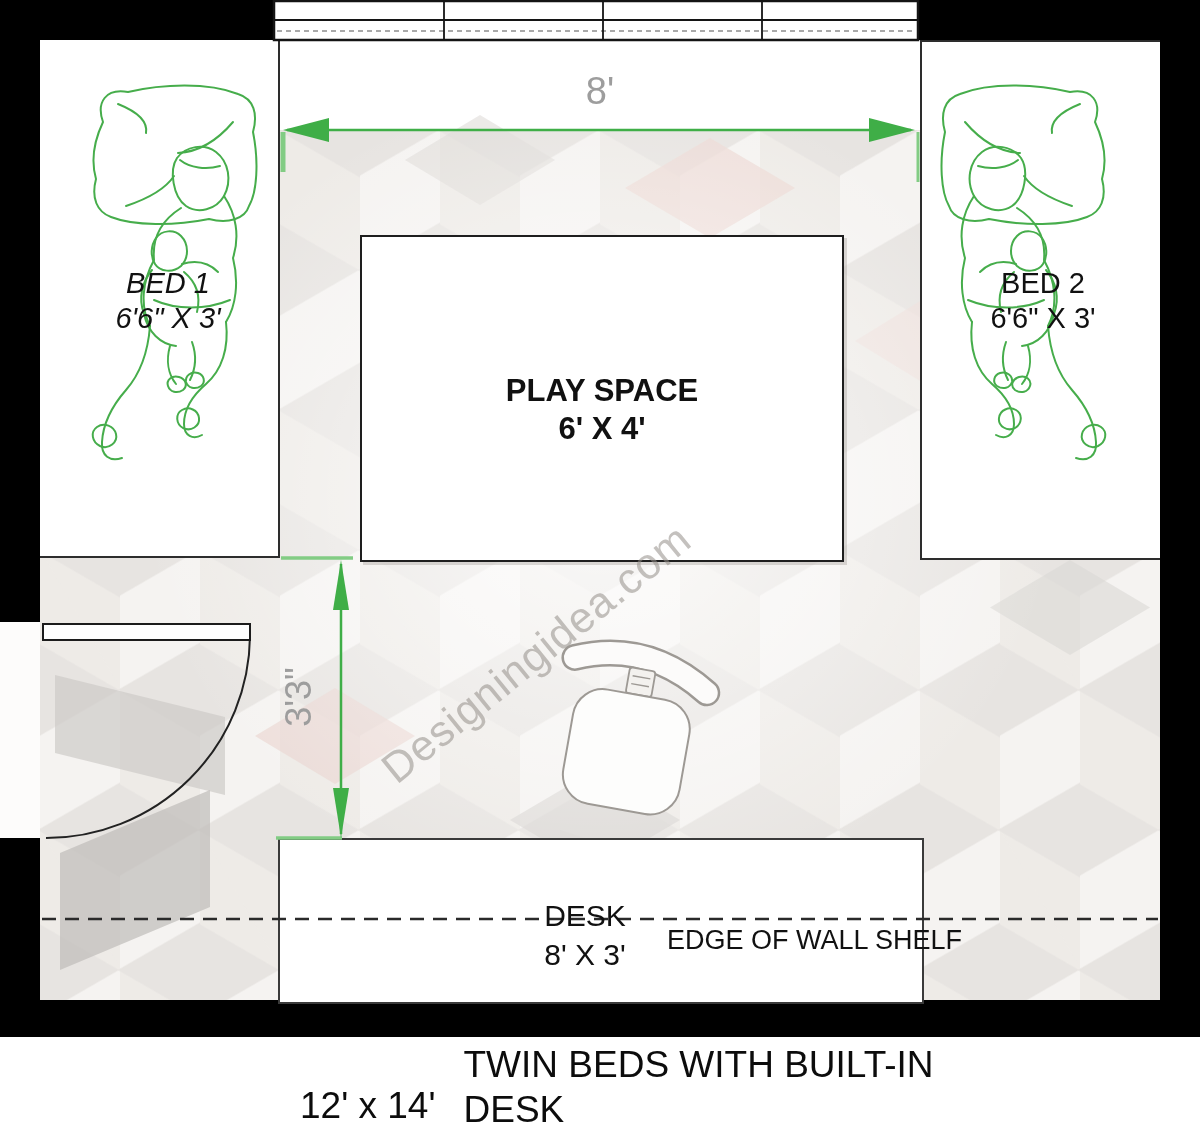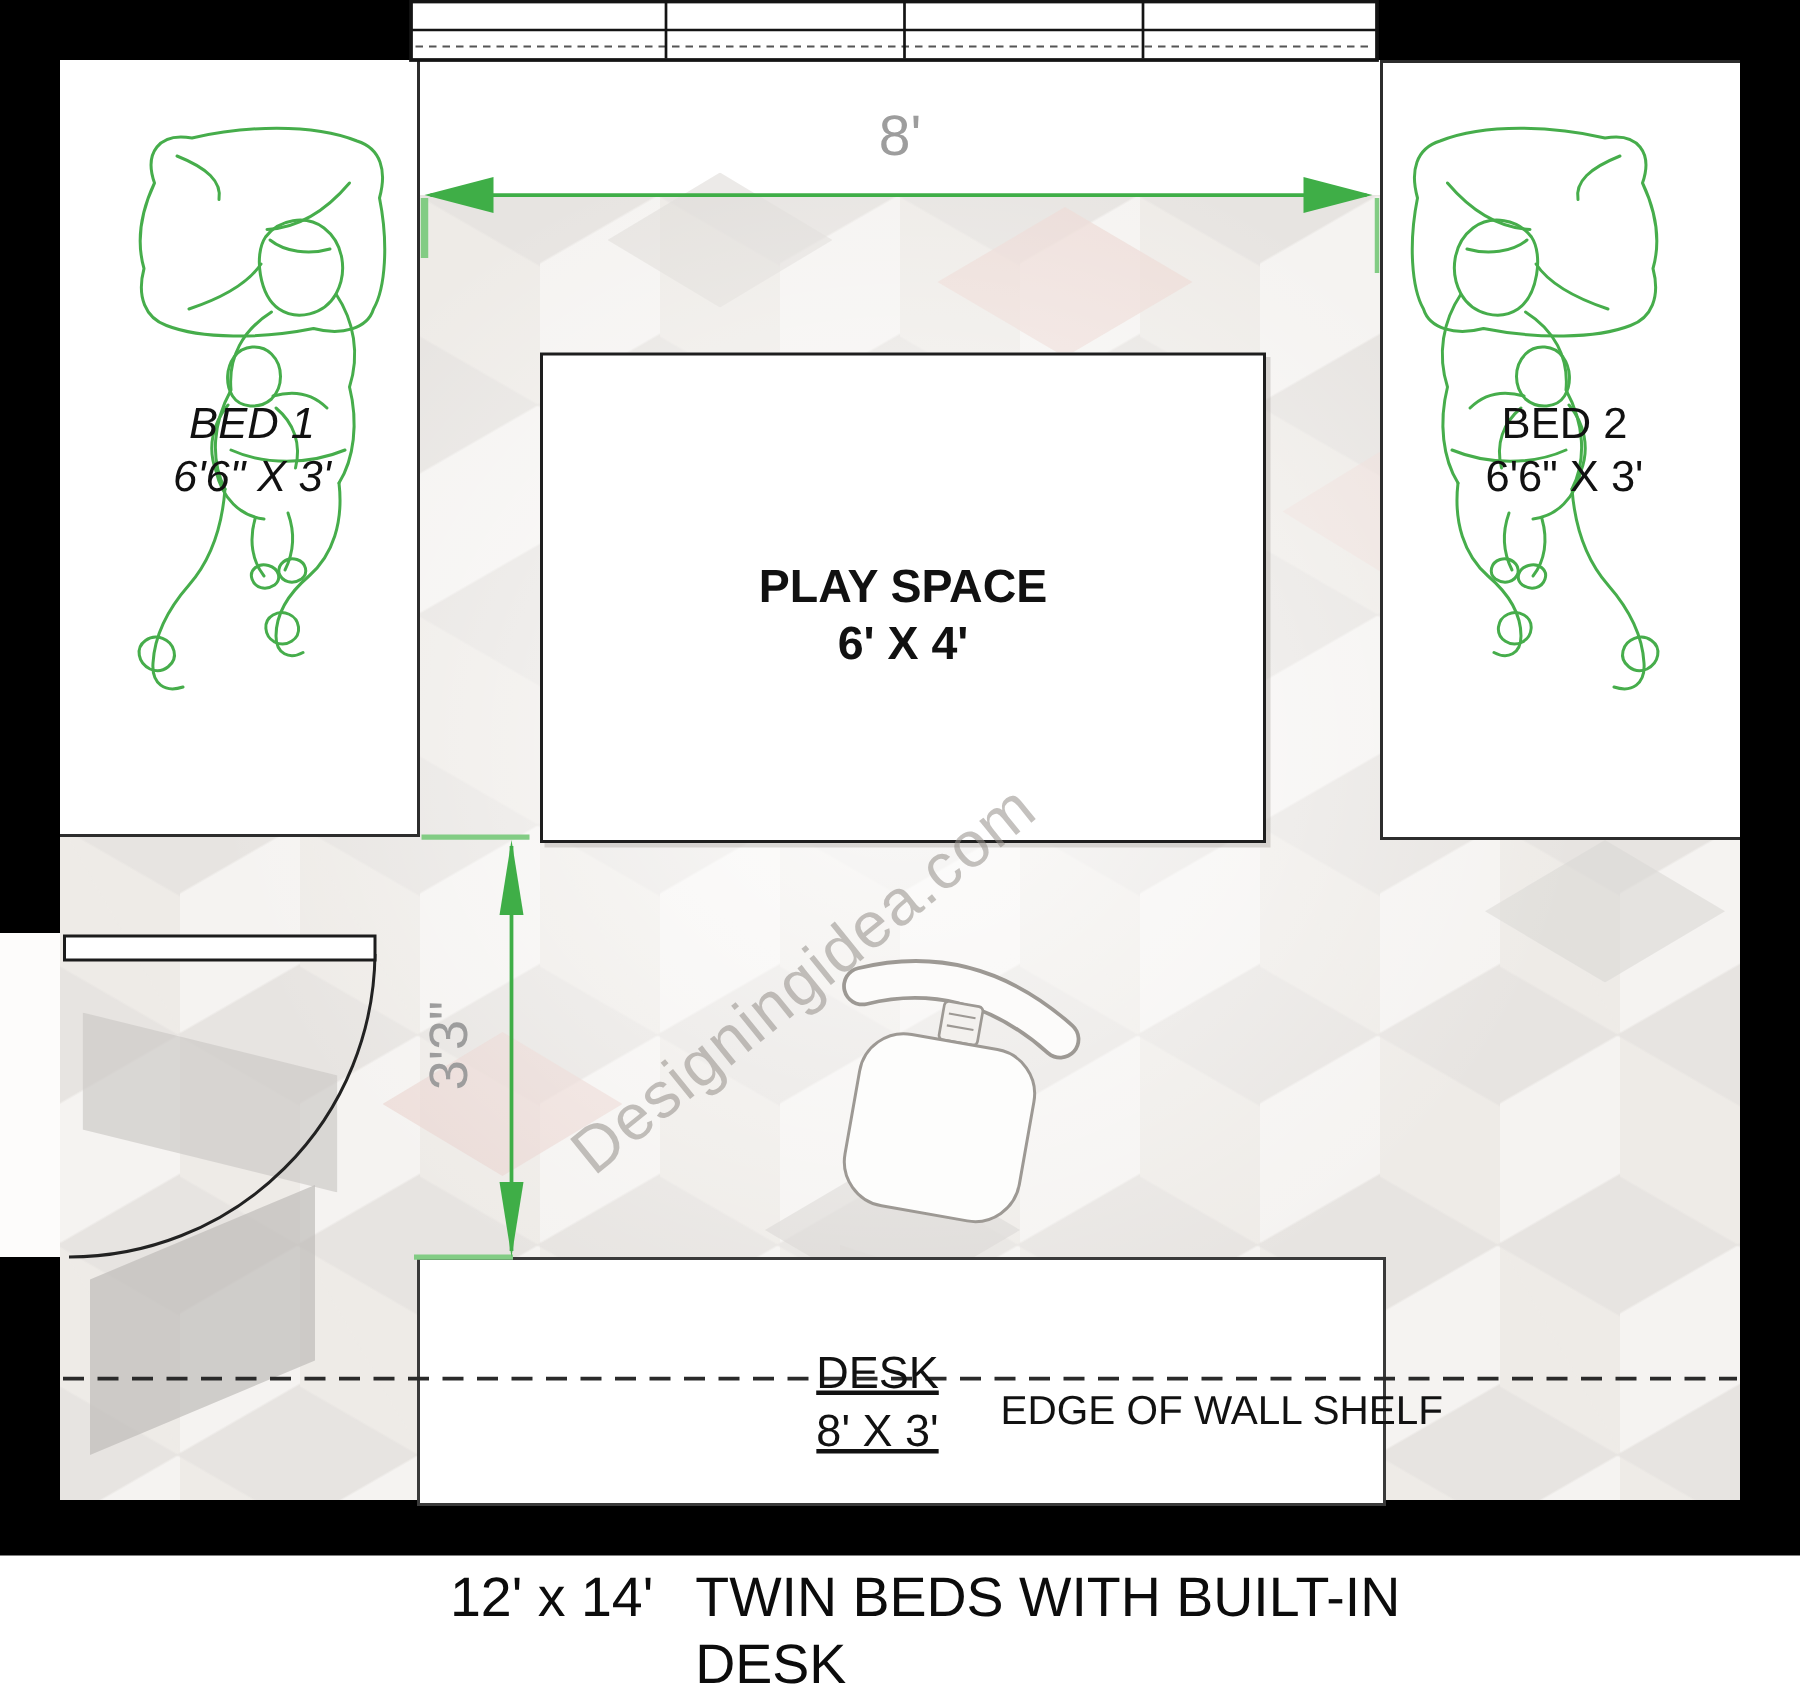--- a/index.html
+++ b/index.html
@@ -49,21 +49,21 @@
   .dim8{left:600px;top:70px;font-size:38px;}
   .dim33{position:absolute;left:299px;top:697px;font-size:36px;color:var(--label-gray,#9d9d9d);
     transform:translate(-50%,-50%) rotate(-90deg);white-space:nowrap;}
   .watermark{position:absolute;left:403px;top:744px;font-size:43px;letter-spacing:1px;
     color:rgba(148,142,136,.55);transform:rotate(-39deg);transform-origin:0 100%;white-space:nowrap;}
   
   .overlay{position:absolute;left:0;top:0;width:1200px;height:1037px;pointer-events:none;}
   
   .caption{position:absolute;left:300px;top:1042px;width:690px;display:flex;gap:28px;
     font-size:37px;line-height:45px;color:#0c0c0c;}
-  .caption .size{white-space:nowrap;}
+  .caption .size{white-space:nowrap;margin-top:41px;}
   .caption .title{flex:1;}
   .z10{z-index:10}.z20{z-index:20}.z40{z-index:40}.z50{z-index:50}.z60{z-index:60}
 </style>
 </head>
 <body>
 
 <div class="canvas">
   <div class="plan">
 
     <div class="floor">
@@ -167,21 +167,21 @@
       <div>6'6" X 3'</div>
     </div>
     <div class="lbl bed-lbl z60" style="left:1043px;top:266px;">
       <div>BED 2</div>
       <div>6'6" X 3'</div>
     </div>
     <div class="lbl play-lbl z60" style="left:602px;top:372px;font-weight:bold;">
       <div>PLAY SPACE</div>
       <div>6' X 4'</div>
     </div>
-    <div class="lbl desk-lbl z60" style="left:585px;top:896px;text-decoration:underline;">
+    <div class="lbl desk-lbl z60" style="left:585px;top:896px;">
       <div>DESK</div>
       <div>8' X 3'</div>
     </div>
     <div class="shelf-note z60">EDGE OF WALL SHELF</div>
     <div class="lbl dim-lbl dim8 z60">8'</div>
     <div class="dim33 z60">3'3"</div>
   </div>
 
   <div class="caption">
     <span class="size">12' x 14'</span>

